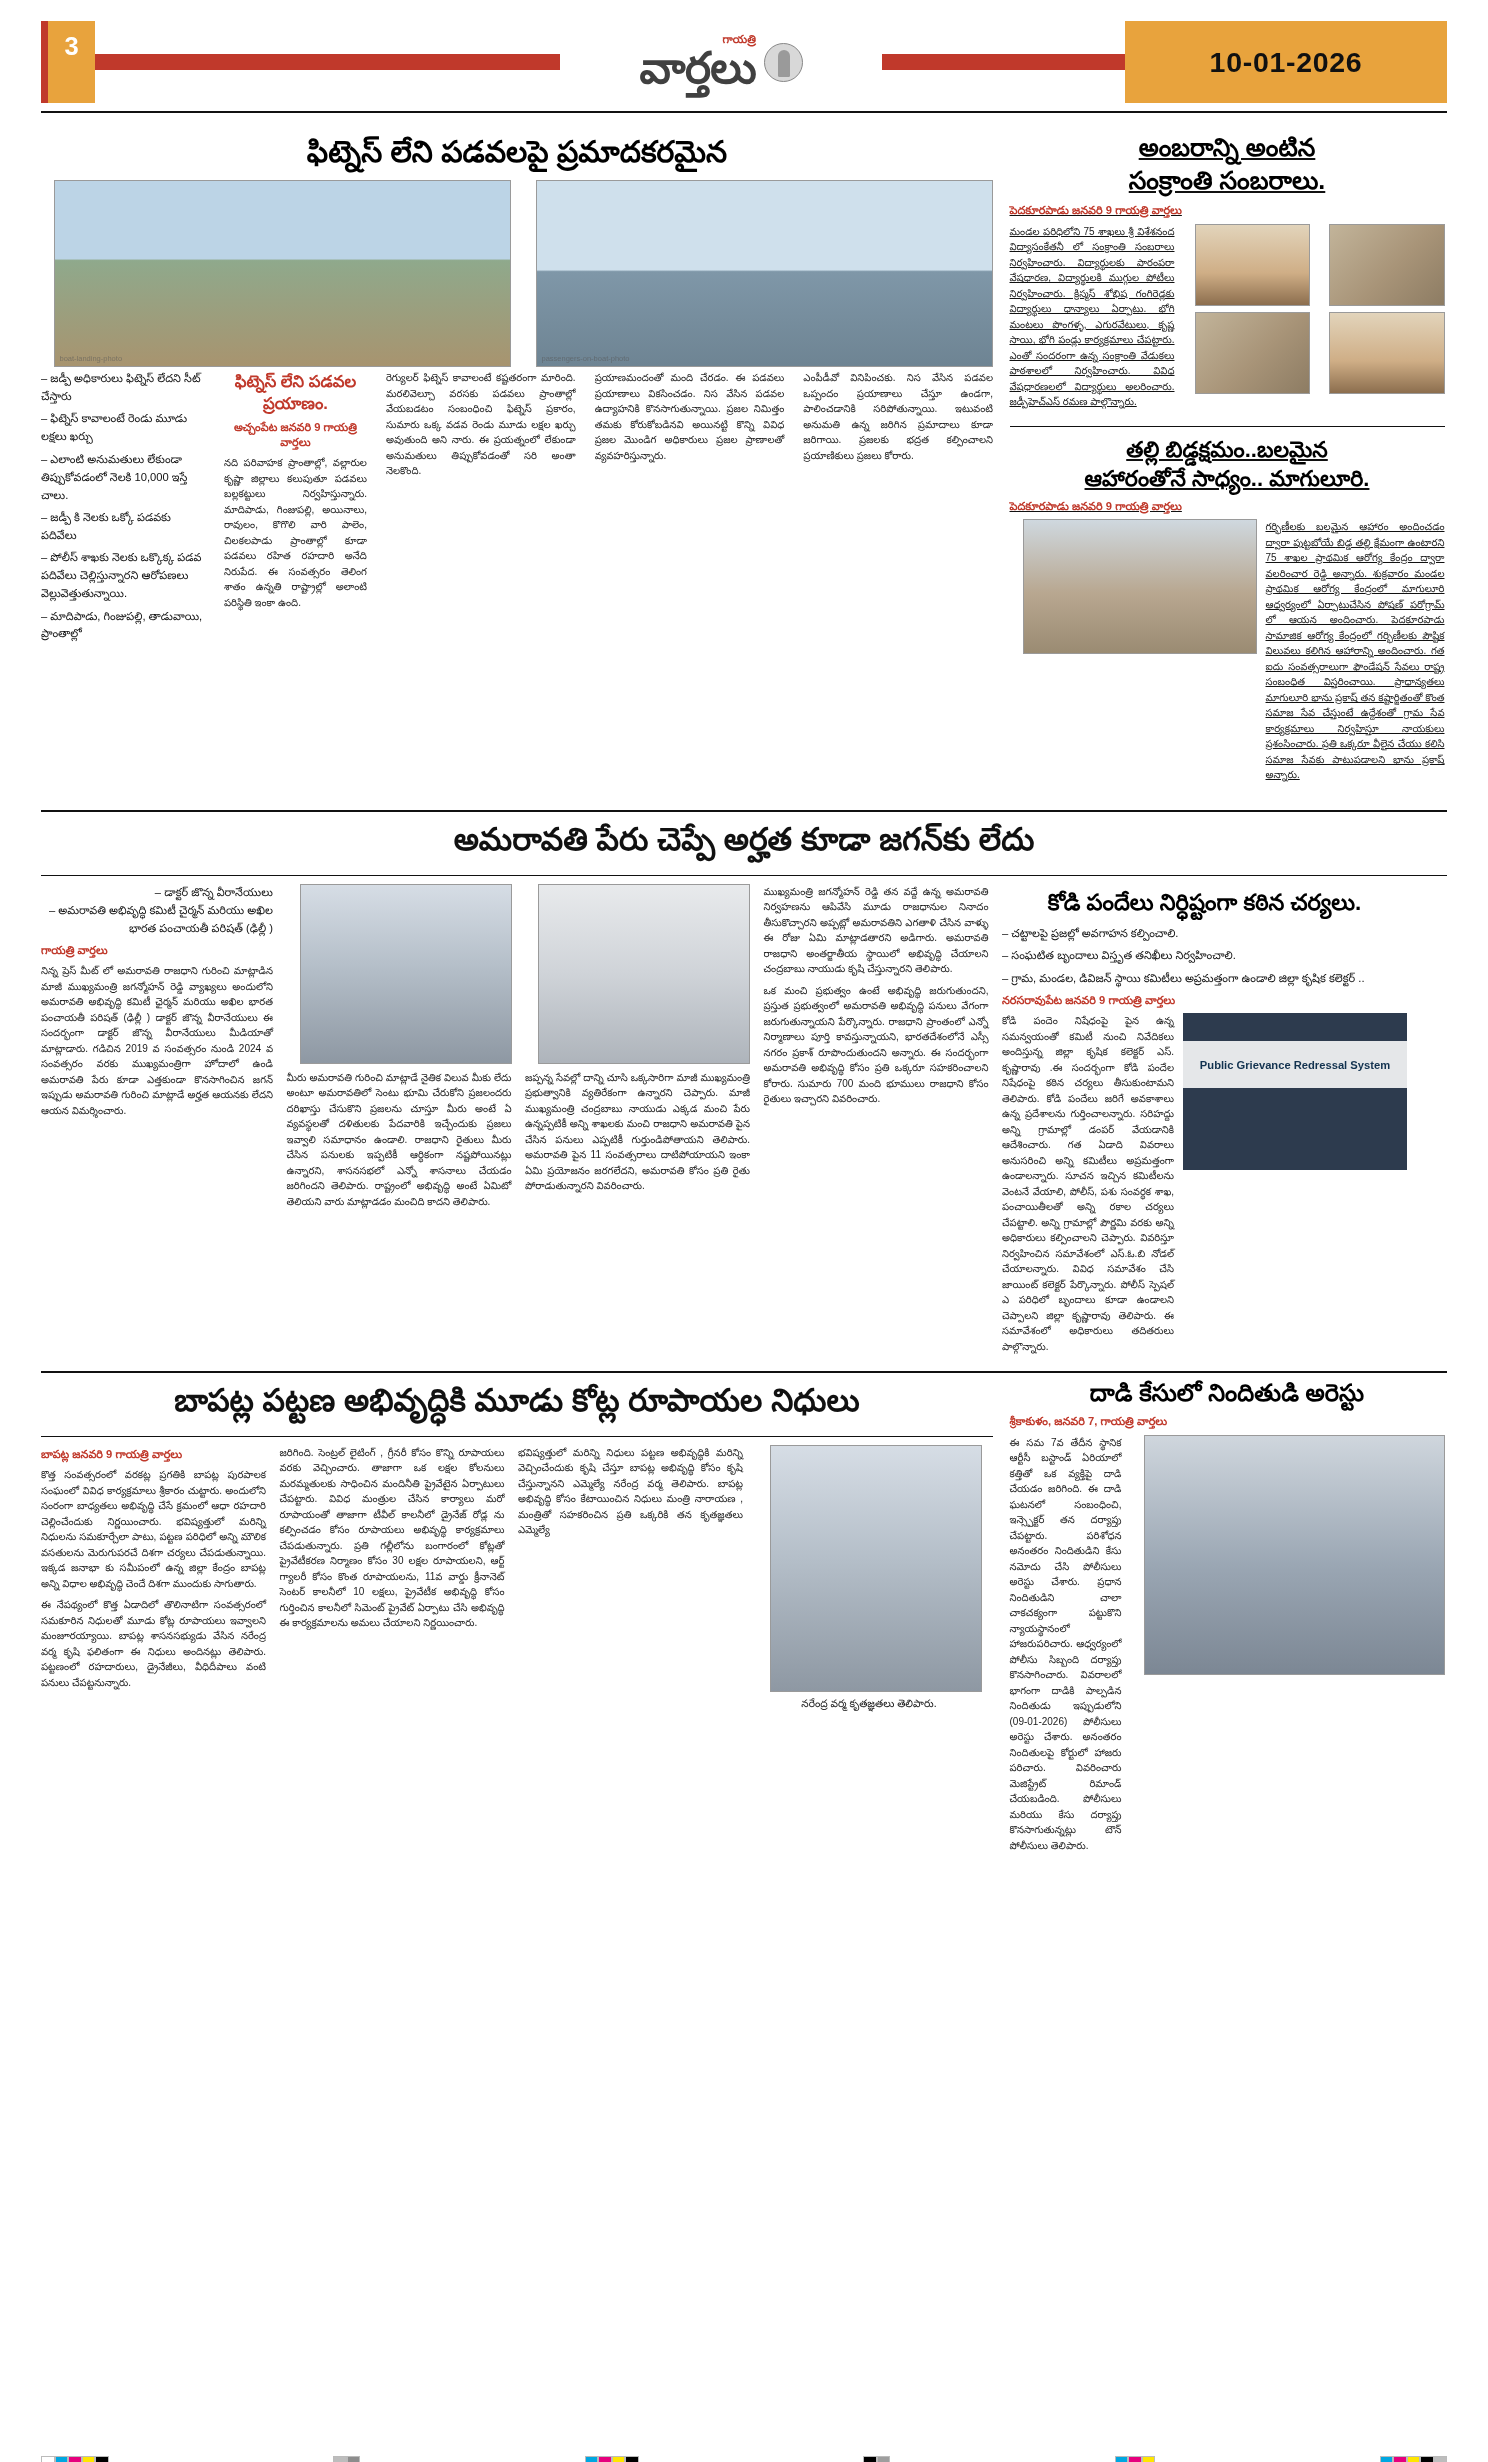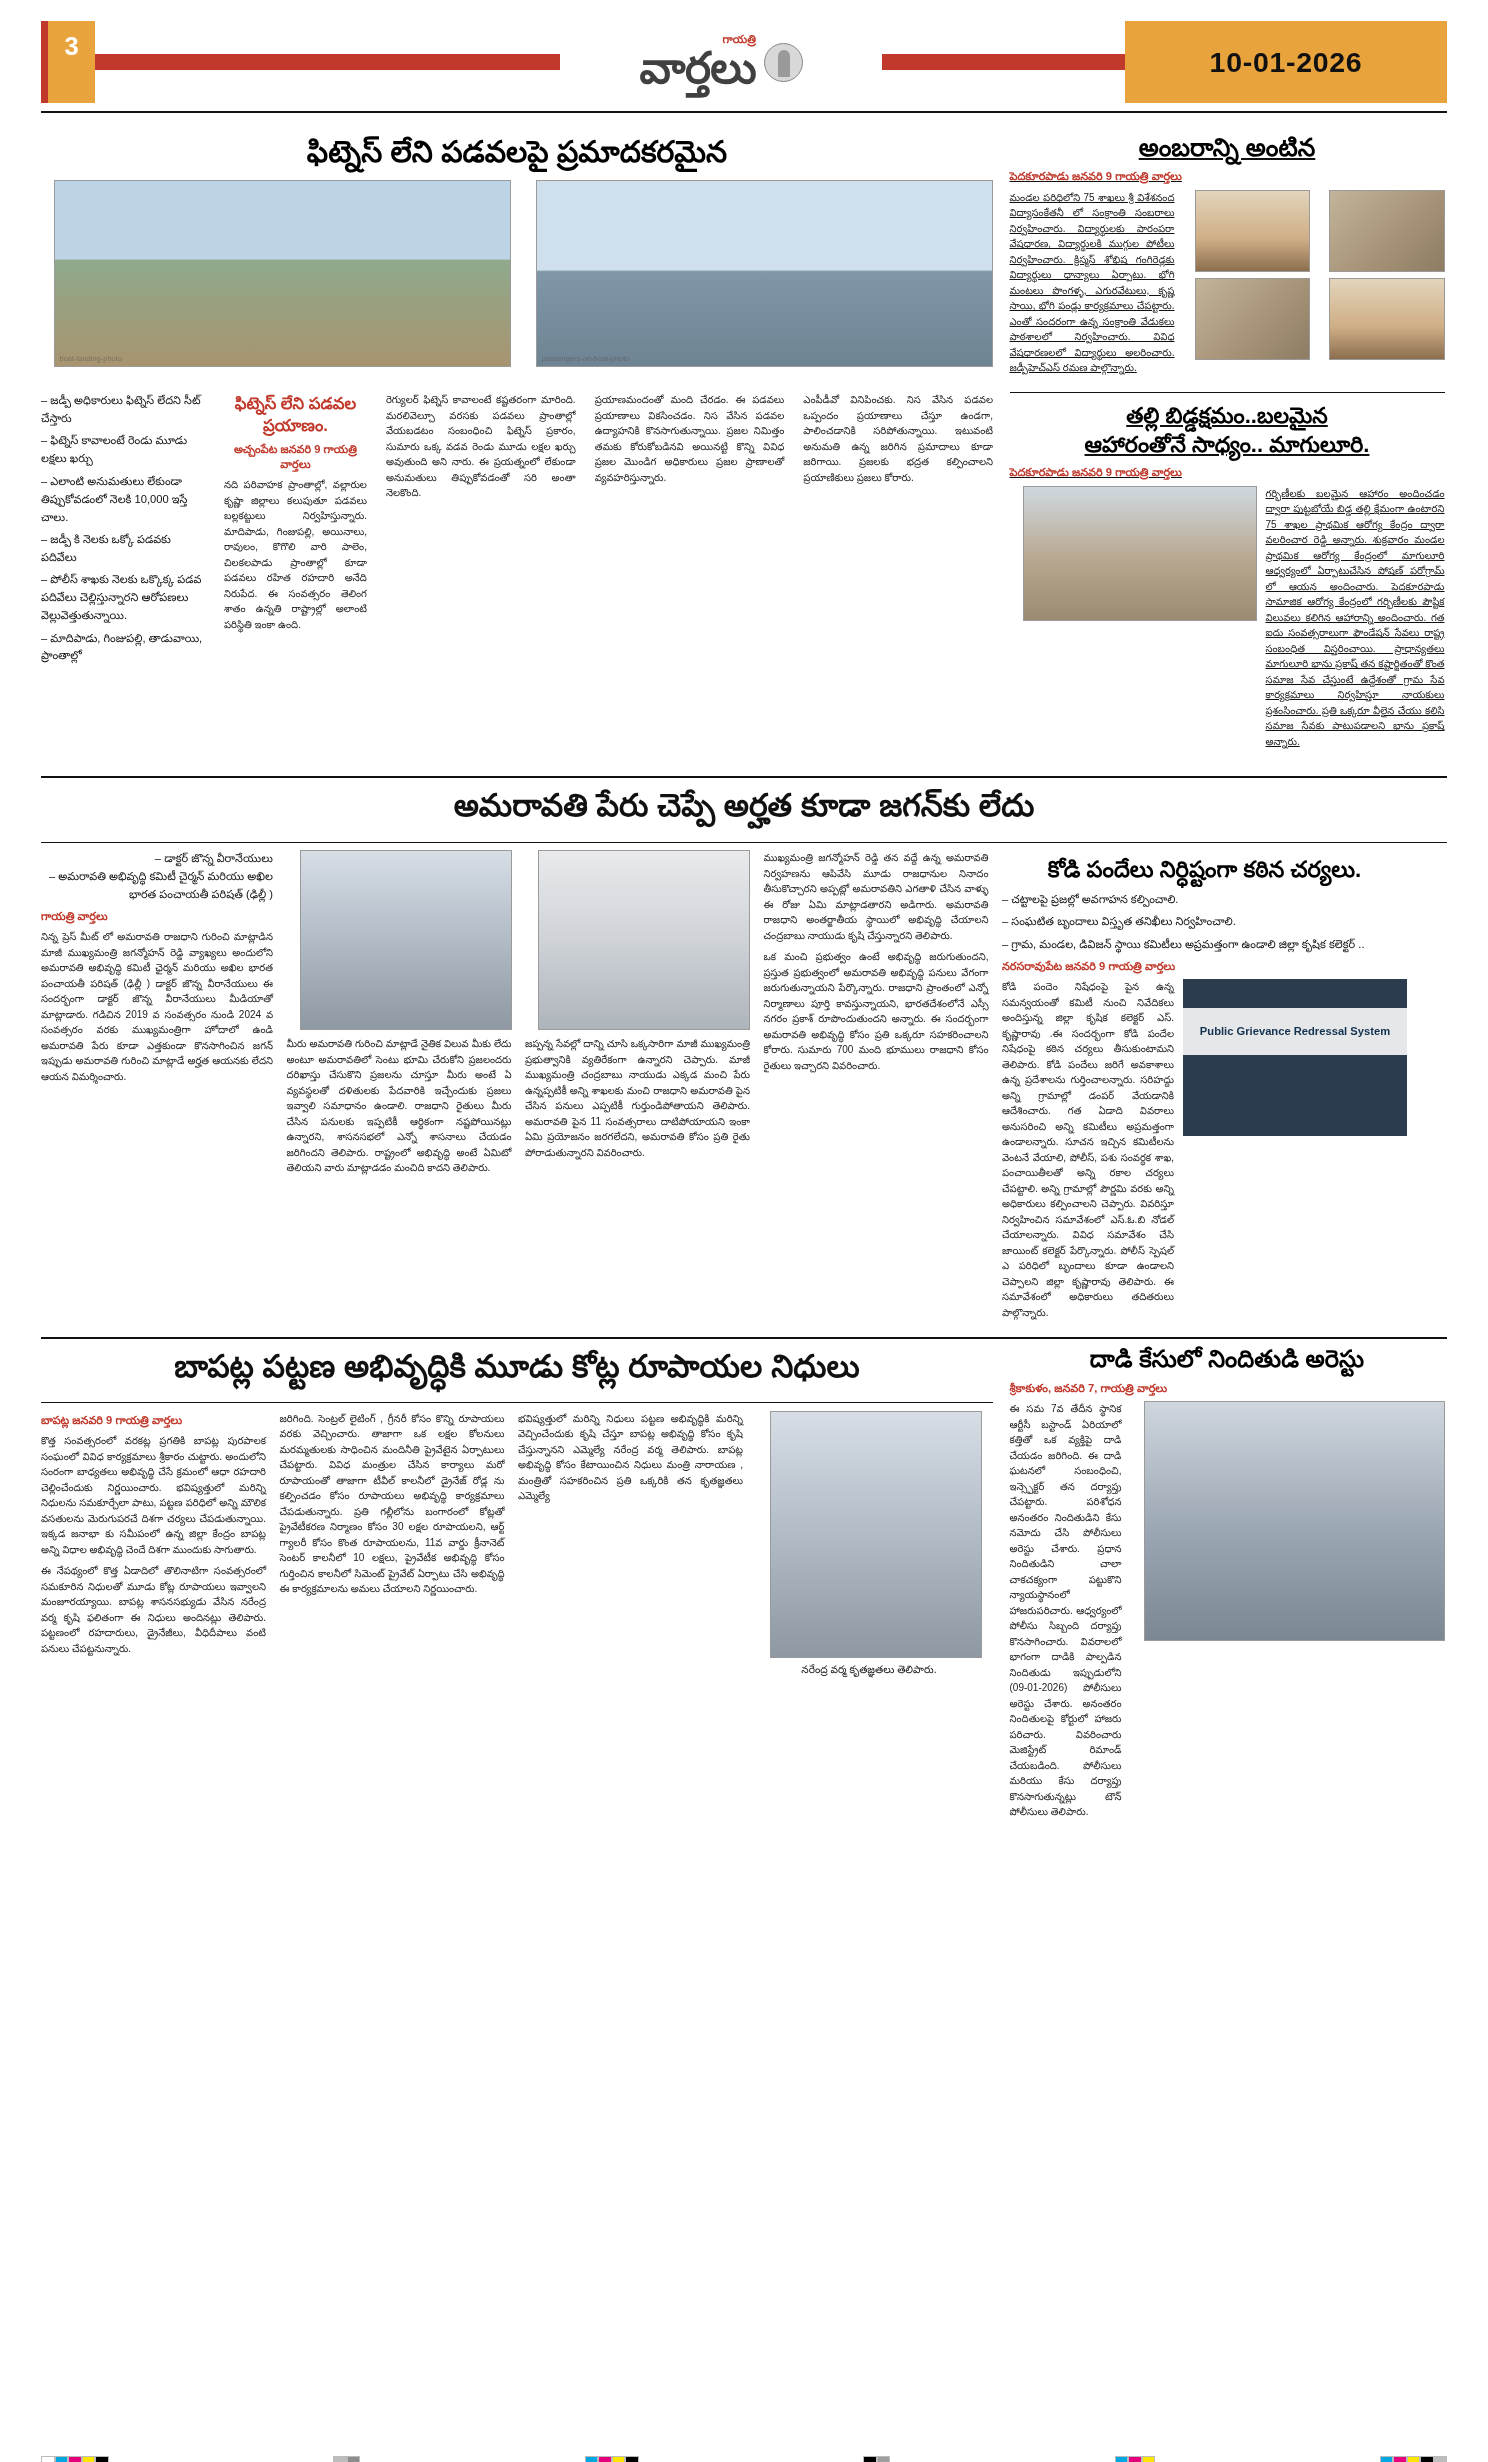--- a/index.html
+++ b/index.html
@@ -235,21 +235,21 @@
 
       <div style="display:flex;gap:12px;margin-top:4.5px;">
         <div class="photo ph-boat" style="width:465px;height:187px;">
           <span class="ph-label">boat-landing-photo</span>
         </div>
         <div class="photo ph-river" style="width:465px;height:187px;">
           <span class="ph-label">passengers-on-boat-photo</span>
         </div>
       </div>
 
-      <div style="display:flex;gap:19px;margin-top:25px;">
+      <div style="display:flex;gap:19px;margin-top:3px;">
         <div style="width:172px;">
           <ul class="bullets" style="padding-left:0;margin:0;">
             <li>– జడ్పీ అధికారులు ఫిట్నెస్ లేదని సీట్ చేస్తారు</li>
             <li>– ఫిట్నెస్ కావాలంటే రెండు మూడు లక్షలు ఖర్చు</li>
             <li>– ఎలాంటి అనుమతులు లేకుండా తిప్పుకోవడంలో నెలకి 10,000 ఇస్తే చాలు.</li>
             <li>– జడ్పీ కి నెలకు ఒక్కో పడవకు పదివేలు</li>
             <li>– పోలీస్ శాఖకు నెలకు ఒక్కొక్క పడవ పదివేలు చెల్లిస్తున్నారని ఆరోపణలు వెల్లువెత్తుతున్నాయి.</li>
             <li>– మాదిపాడు, గింజుపల్లి, తాడువాయి, ప్రాంతాల్లో</li>
           </ul>
         </div>
@@ -269,20 +269,21 @@
         <div style="width:199px;">
           <p class="body">ఎంపీడీవో వినిపించకు. నిస వేసిన పడవల ఒప్పందం ప్రయాణాలు చేస్తూ ఉండగా, పాలించడానికి సరిపోతున్నాయి. ఇటువంటి అనుమతి ఉన్న జరిగిన ప్రమాదాలు కూడా జరిగాయి. ప్రజలకు భద్రత కల్పించాలని ప్రయాణికులు ప్రజలు కోరారు.</p>
         </div>
       </div>
     </div>
 
     <div class="col-side">
 
       <div class="side-block">
         <h2 class="subhead">అంబరాన్ని అంటిన</h2>
+        <h2 class="subhead" style="margin-top:-6px">సంక్రాంతి సంబరాలు.</h2>
         <div class="byline">పెదకూరపాడు జనవరి 9 గాయత్రి వార్తలు</div>
 
         <div style="display:flex;gap:7.5px;">
           <div style="flex:0 0 165px;">
             <p class="body">మండల పరిధిలోని 75 శాఖలు శ్రీ విశేశనంద విద్యాసంకేతనీ లో సంక్రాంతి సంబరాలు నిర్వహించారు. విద్యార్థులకు పారంపరా వేషధారణ, విద్యార్థులకి ముగ్గుల పోటీలు నిర్వహించారు. క్రిస్మస్ శోభిష గంగిరెడ్లకు విద్యార్థులు ధాన్యాలు ఏర్పాటు. భోగి మంటలు పొంగళ్ళ, ఎగురవేటులు, కృష్ణ సాయి, భోగి పండ్లు కార్యక్రమాలు చేపట్టారు. ఎంతో సందరంగా ఉన్న సంక్రాంతి వేడుకలు పాఠశాలలో నిర్వహించారు. వివిధ వేషధారణలలో విద్యార్థులు అలరించారు. జడ్పీహెచ్ఎస్ రమణ పాల్గొన్నారు.</p>
           </div>
           <div style="flex:1;">
             <div class="img-grid-2">
               <div class="photo ph-temple" style="height:82px"></div>
               <div class="photo ph-people" style="height:82px"></div>

